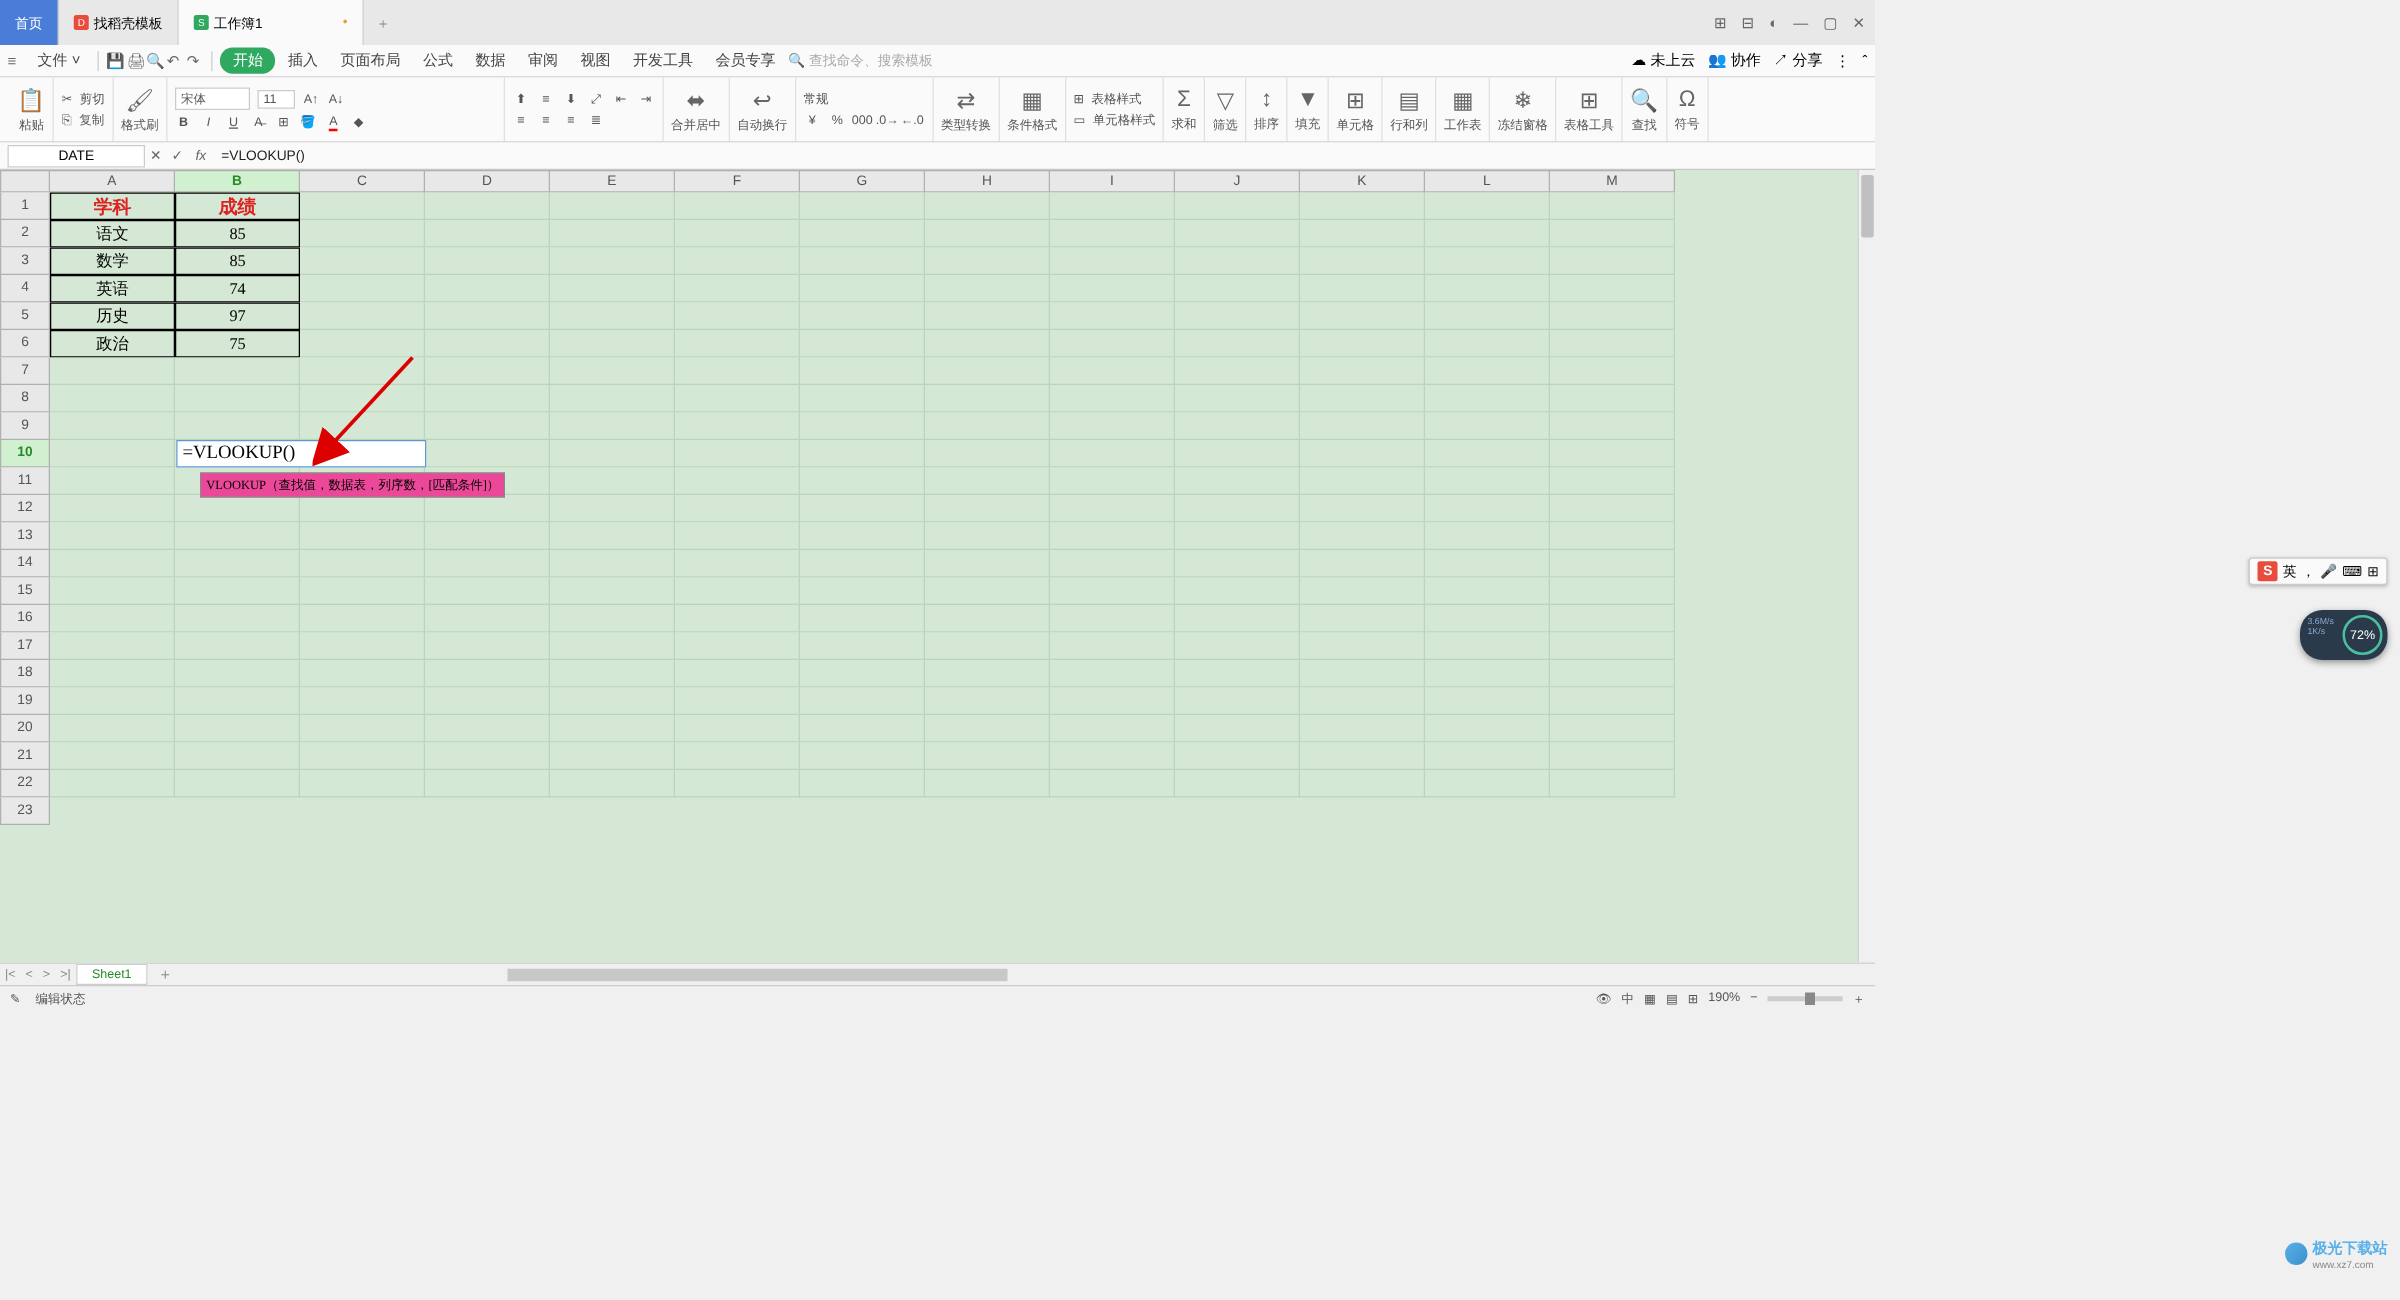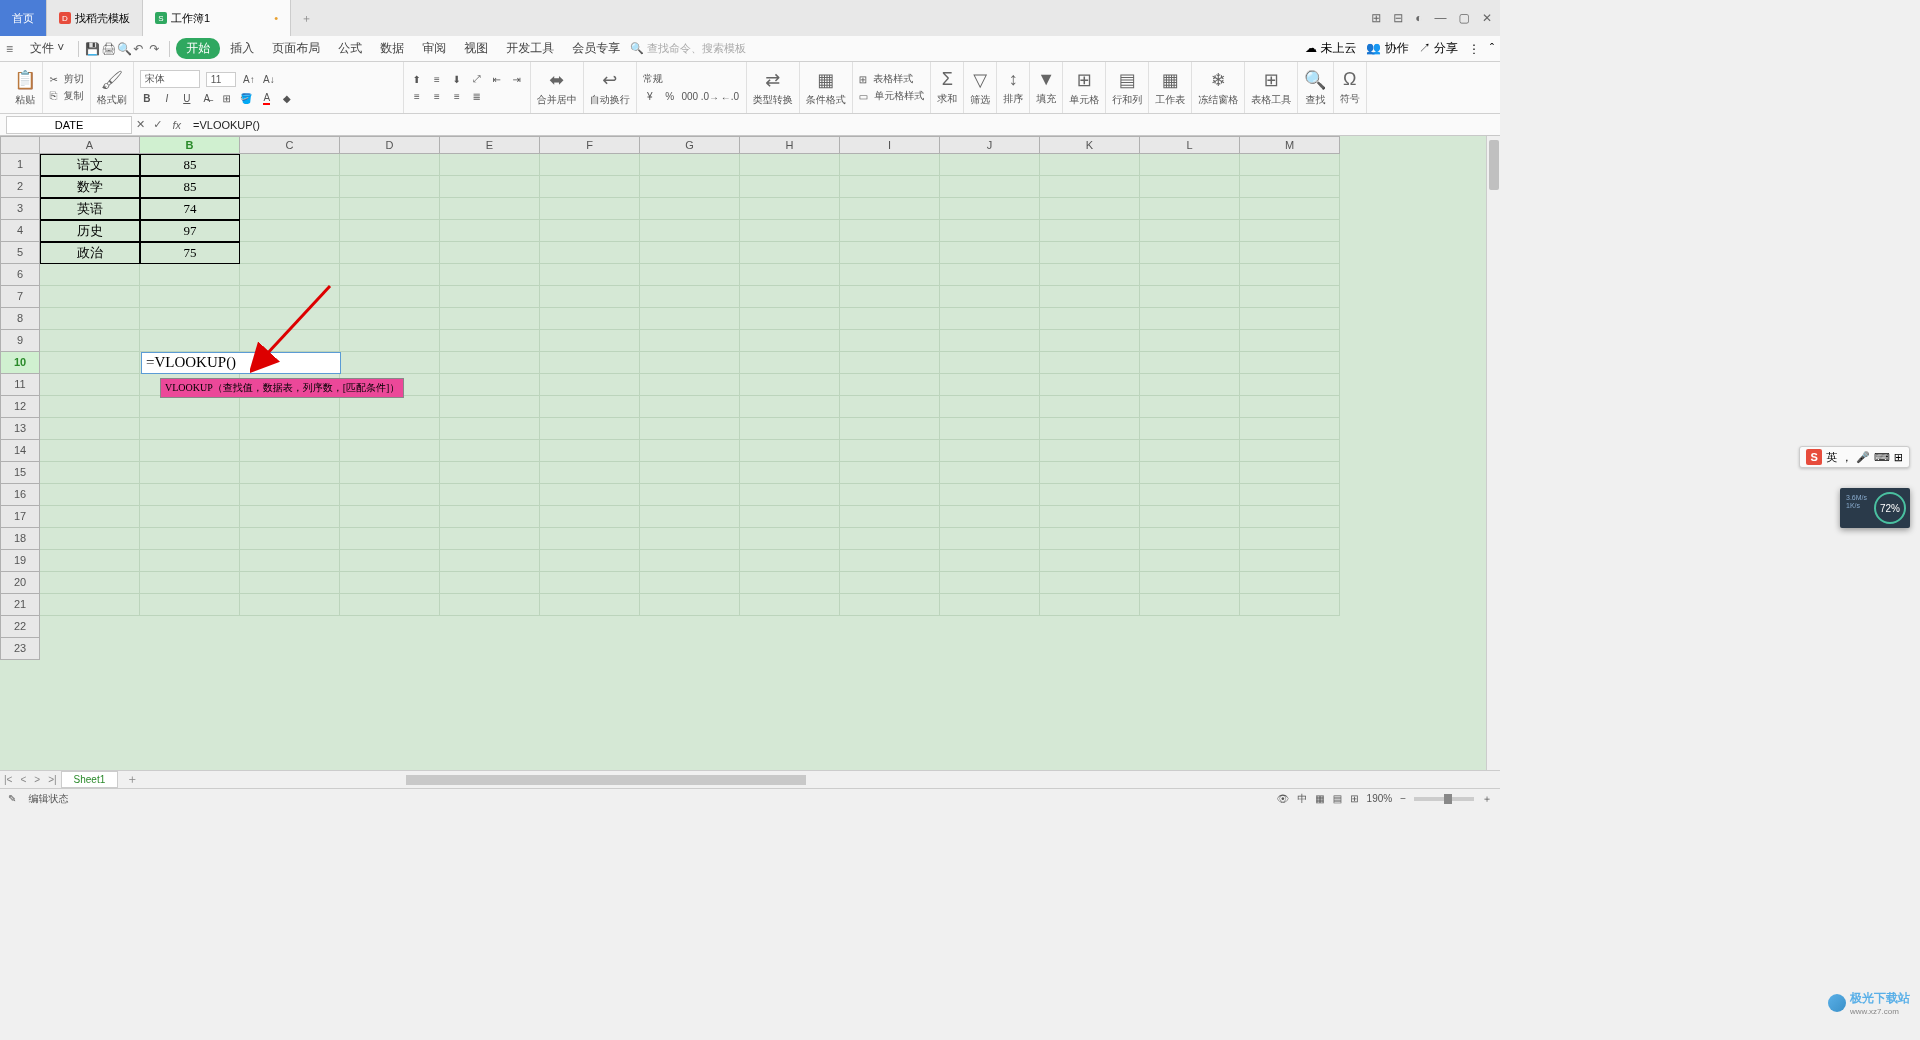--- a/index.html
+++ b/index.html
@@ -31,21 +31,21 @@
 .rgroup .lbl{font-size:10px;white-space:nowrap;}
 .rgroup.wide{min-width:270px;}
 .rgroup.row{flex-direction:column;align-items:flex-start;justify-content:center;gap:3px;}
 .rgroup .rowline{display:flex;gap:6px;align-items:center;}
 .fontsel{display:flex;gap:4px;}
 .fontsel .sel{border:1px solid #ccc;background:#fff;font-size:10px;padding:1px 4px;min-width:60px;}
 .smbtn{width:14px;height:14px;border:1px solid transparent;display:inline-flex;align-items:center;justify-content:center;font-size:10px;color:#555;}
 
 
 .fbar{height:22px;background:#fafafa;display:flex;align-items:center;border-bottom:1px solid #c8c8c8;font-size:11px;}
-.namebox{width:126px;border:1px solid #ccc;background:#fff;padding:2px 6px;margin-left:6px;text-align:center;}
+.namebox{width:110px;border:1px solid #ccc;background:#fff;padding:2px 6px;margin-left:6px;text-align:center;}
 .fbar .fx{padding:0 6px;color:#666;font-style:italic;}
 .fbar .fbtn{padding:0 4px;color:#666;cursor:pointer;}
 .finput{flex:1;padding:2px 6px;color:#222;}
 
 
 .grid{position:relative;background:#d5e8d5;height:634px;overflow:hidden;}
 .colhead{display:flex;position:absolute;left:40px;top:0;height:18px;}
 .colhead .ch{width:100px;border:1px solid #b0b0b0;border-left:none;background:#e8e8e8;text-align:center;font-size:11px;color:#555;line-height:16px;}
 .colhead .ch.sel{background:#d0f0d0;color:#2a8a2a;font-weight:bold;}
 .corner{position:absolute;left:0;top:0;width:40px;height:18px;background:#e8e8e8;border:1px solid #b0b0b0;}
@@ -75,21 +75,21 @@
 
 
 .status{height:20px;background:#f0f0f0;display:flex;align-items:center;font-size:10px;color:#555;padding:0 8px;border-top:1px solid #ccc;}
 .status .right{margin-left:auto;display:flex;gap:8px;align-items:center;}
 
 
 .ime{position:absolute;right:10px;top:446px;background:#fafafa;border:1px solid #ccc;border-radius:3px;display:flex;align-items:center;gap:4px;padding:2px 6px;font-size:11px;box-shadow:0 1px 3px rgba(0,0,0,0.2);}
 .ime .sico{width:16px;height:16px;background:#e74c3c;color:#fff;display:flex;align-items:center;justify-content:center;font-weight:bold;border-radius:2px;font-size:11px;}
 
 
-.pctwidget{position:absolute;right:10px;top:488px;width:70px;height:40px;background:#2a3a4a;border-radius:2px;color:#fff;display:flex;align-items:center;justify-content:center;font-size:14px;box-shadow:0 2px 6px rgba(0,0,0,0.4);}
+.pctwidget{position:absolute;right:10px;top:488px;width:70px;height:40px;background:#2a3a4a;border-radius:18px;color:#fff;display:flex;align-items:center;justify-content:center;font-size:14px;box-shadow:0 2px 6px rgba(0,0,0,0.4);}
 .pctwidget .ring{position:absolute;right:4px;top:4px;width:32px;height:32px;border:2px solid #4ac0a0;border-radius:50%;display:flex;align-items:center;justify-content:center;font-size:10px;}
 .pctwidget .net{position:absolute;left:6px;top:6px;font-size:7px;line-height:1.2;color:#8ac;}
 
 
 .wm{position:absolute;right:10px;bottom:24px;font-size:12px;color:#5ab0e8;display:flex;align-items:center;gap:4px;}
 .wmico{width:18px;height:18px;border-radius:50%;background:linear-gradient(135deg,#5ab0e8,#3a90c8);}
 </style>
 </head>
 <body>
 
@@ -336,20 +336,35 @@
       <div class="rh">17</div>
       <div class="rh">18</div>
       <div class="rh">19</div>
       <div class="rh">20</div>
       <div class="rh">21</div>
       <div class="rh">22</div>
       <div class="rh">23</div>
     </div>
   <div class="cells" id="cells">
       <div class="crow">
+        <div class="cell data hdr">学科</div>
+        <div class="cell data hdr">成绩</div>
+        <div class="cell"></div>
+        <div class="cell"></div>
+        <div class="cell"></div>
+        <div class="cell"></div>
+        <div class="cell"></div>
+        <div class="cell"></div>
+        <div class="cell"></div>
+        <div class="cell"></div>
+        <div class="cell"></div>
+        <div class="cell"></div>
+        <div class="cell"></div>
+      </div>
+      <div class="crow">
         <div class="cell data">语文</div>
         <div class="cell data">85</div>
         <div class="cell"></div>
         <div class="cell"></div>
         <div class="cell"></div>
         <div class="cell"></div>
         <div class="cell"></div>
         <div class="cell"></div>
         <div class="cell"></div>
         <div class="cell"></div>

